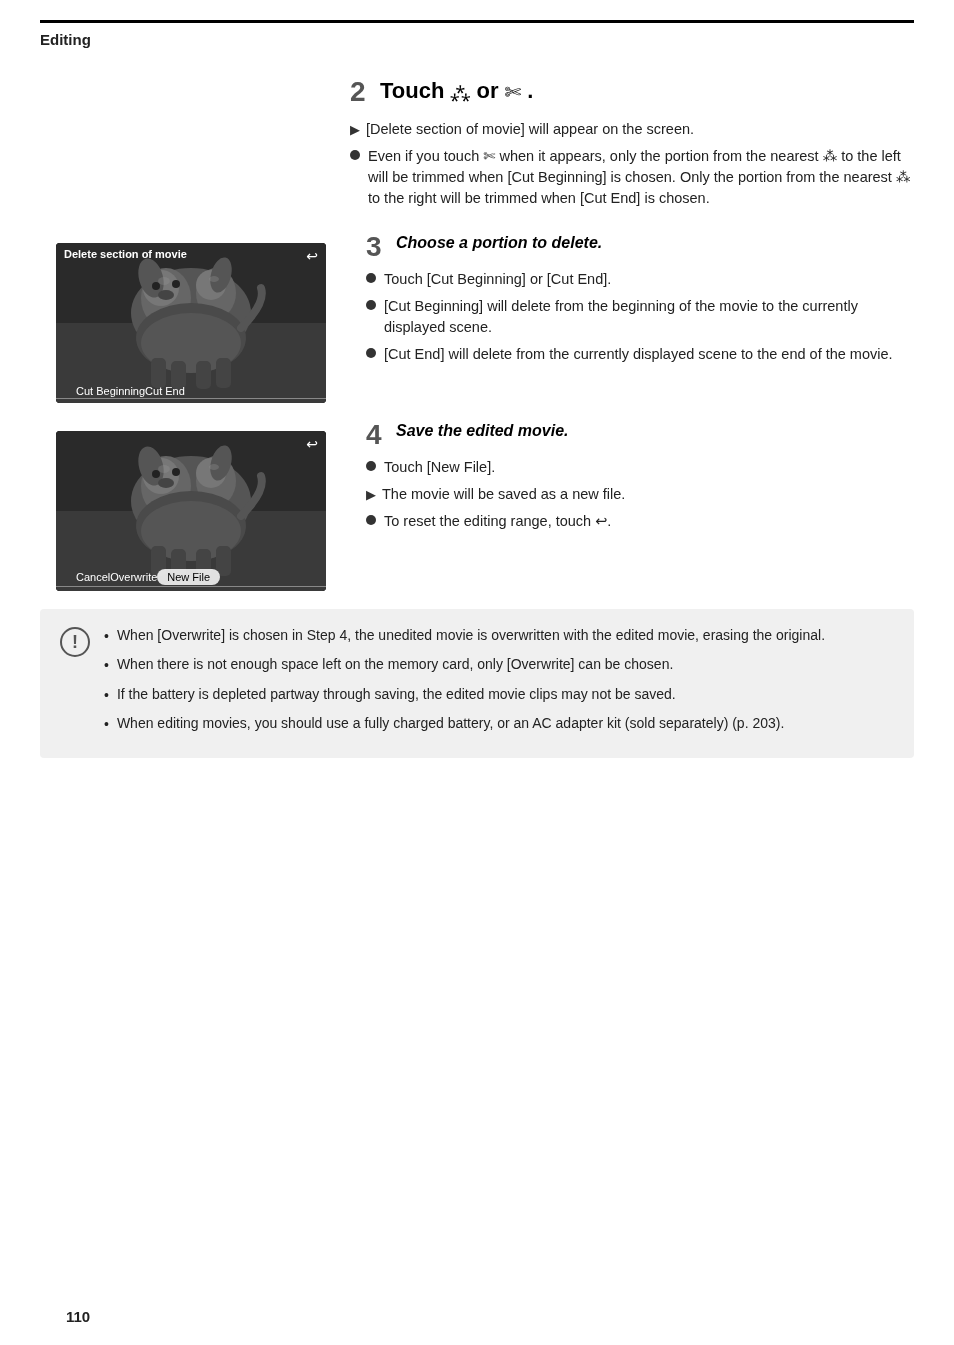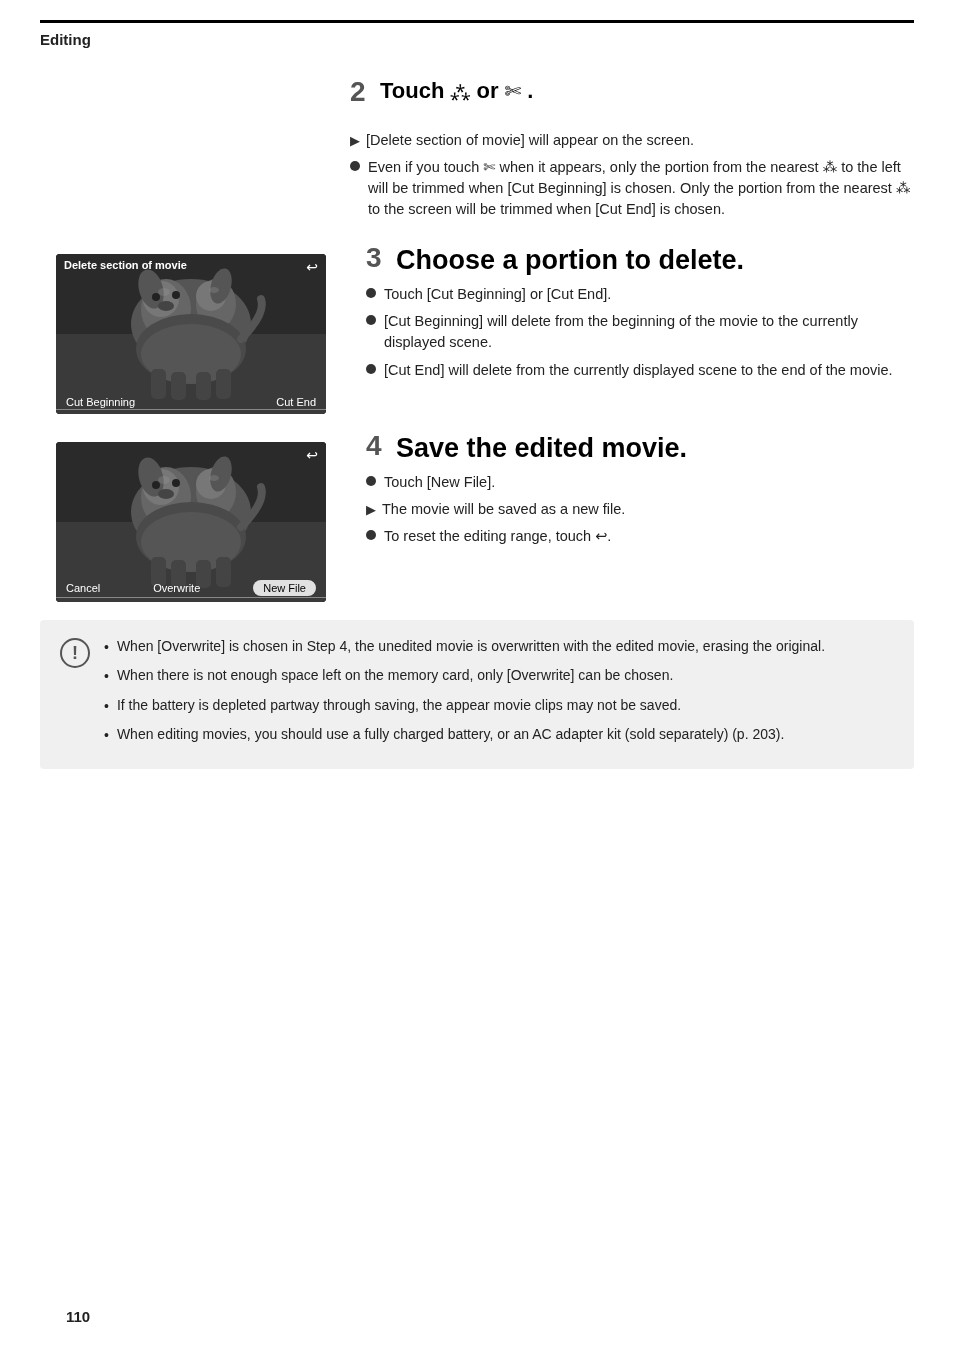--- a/index.html
+++ b/index.html
@@ -61,36 +61,37 @@
       min-width: 22px;
     }
 
     .step-title-row {
       display: flex;
       align-items: flex-start;
       margin-bottom: 8px;
     }
 
     .step-title {
-      font-size: 27px;
+      font-size: 16px;
       font-weight: bold;
       color: #000;
       line-height: 1.2;
+      font-style: italic;
     }
 
     
     .step2-title {
       font-size: 22px;
       font-weight: bold;
       color: #000;
       display: flex;
-      align-items: center;
+      align-items: flex-end;
       gap: 6px;
       flex-wrap: wrap;
-      margin-bottom: 18px;
+      margin-bottom: 7px;
     }
 
     .icon-symbol {
       font-size: 18px;
       font-weight: normal;
     }
 
     .bullet-list {
       list-style: none;
       padding: 0;
@@ -150,23 +151,23 @@
       color: #fff;
       font-size: 14px;
     }
 
     .screen-buttons {
       position: absolute;
       bottom: 6px;
       left: 0;
       right: 0;
       display: flex;
-      justify-content: space-between;
+      justify-content: flex-start;
       align-items: center;
-      padding: 0 10px;
+      padding: 0 20px;
     }
 
     .screen-btn {
       color: #fff;
       font-size: 11px;
       background: transparent;
       border: none;
       cursor: pointer;
     }
 
@@ -278,21 +279,21 @@
           <span>.</span>
         </div>
       </div>
       <ul class="bullet-list">
         <li>
           <span class="bullet-arrow">▶</span>
           <span>[Delete section of movie] will appear on the screen.</span>
         </li>
         <li>
           <span class="bullet-circle"></span>
-          <span>Even if you touch ✄ when it appears, only the portion from the nearest ⁂ to the left will be trimmed when [Cut Beginning] is chosen. Only the portion from the nearest ⁂ to the screen will be trimmed when [Cut End] is chosen.</span>
+          <span>Even if you touch ✄ when it appears, only the portion from the nearest ⁂ to the left will be trimmed when [Cut Beginning] is chosen. Only the portion from the nearest ⁂ to the right will be trimmed when [Cut End] is chosen.</span>
         </li>
       </ul>
     </div>
   </div>
 
   <div class="step-row">
 
     <div class="step-left">
       <div class="camera-screen">
 
@@ -435,21 +436,21 @@
         <li>
           <span class="note-bullet">•</span>
           <span>When [Overwrite] is chosen in Step 4, the unedited movie is overwritten with the edited movie, erasing the original.</span>
         </li>
         <li>
           <span class="note-bullet">•</span>
           <span>When there is not enough space left on the memory card, only [Overwrite] can be chosen.</span>
         </li>
         <li>
           <span class="note-bullet">•</span>
-          <span>If the battery is depleted partway through saving, the appear movie clips may not be saved.</span>
+          <span>If the battery is depleted partway through saving, the edited movie clips may not be saved.</span>
         </li>
         <li>
           <span class="note-bullet">•</span>
           <span>When editing movies, you should use a fully charged battery, or an AC adapter kit (sold separately) (p. 203).</span>
         </li>
       </ul>
     </div>
   </div>
 
   <div class="page-number">110</div>

